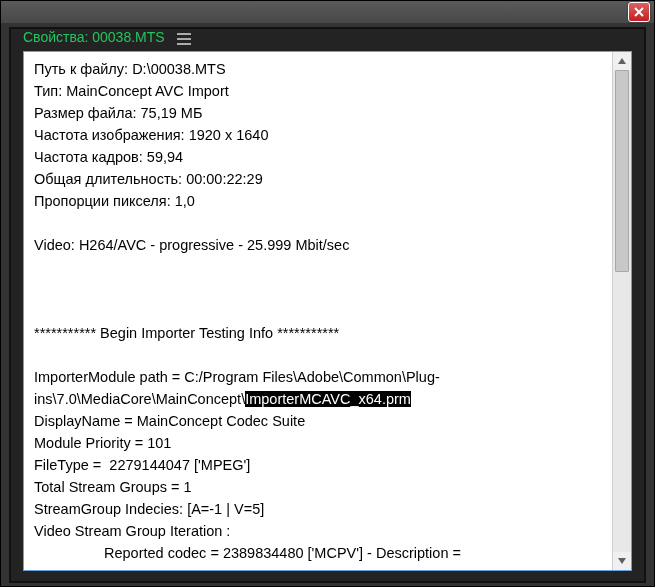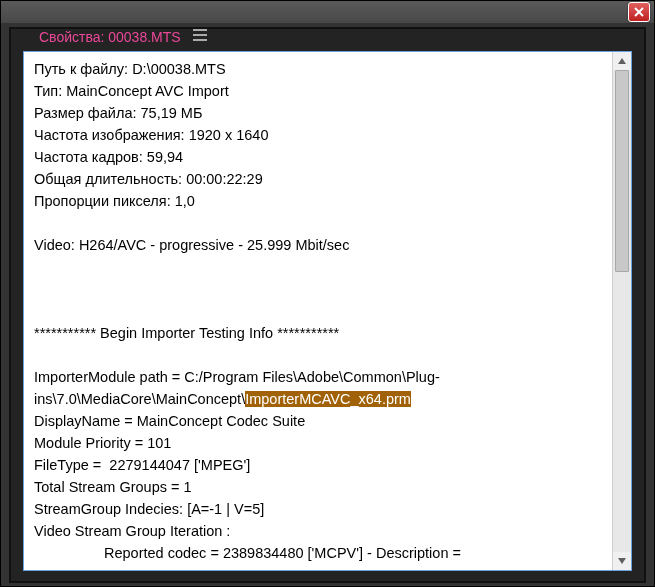--- a/index.html
+++ b/index.html
@@ -47,24 +47,24 @@
     background: #232323;
     border: 2px solid #111;
     box-sizing: border-box;
     height: 556px;
     display: flex;
     flex-direction: column;
   }
   .panel-header {
     height: 34px;
     display: flex;
-    align-items: flex-start;
+    align-items: flex-end;
     gap: 12px;
-    padding: 0 28px;
-    color: #ec4899;
+    padding: 0 12px;
+    color: #22c55e;
     font-size: 14px;
   }
   .panel-menu-icon {
     display: flex;
     flex-direction: column;
     gap: 3px;
   }
   .panel-menu-icon span {
     display: block;
     width: 14px;
@@ -85,21 +85,21 @@
     padding: 6px 10px 6px 10px;
     color: #000;
     font-size: 14.5px;
     line-height: 22px;
     white-space: pre-wrap;
     word-break: break-word;
     overflow: hidden;
     font-family: Tahoma, "Segoe UI", Arial, sans-serif;
   }
   .content .highlight {
-    background: #a16207;
+    background: #000000;
     color: #fff;
   }
   .scrollbar {
     width: 18px;
     background: #e8e8e8;
     border-left: 1px solid #cfcfcf;
     display: flex;
     flex-direction: column;
   }
   .sb-btn {

